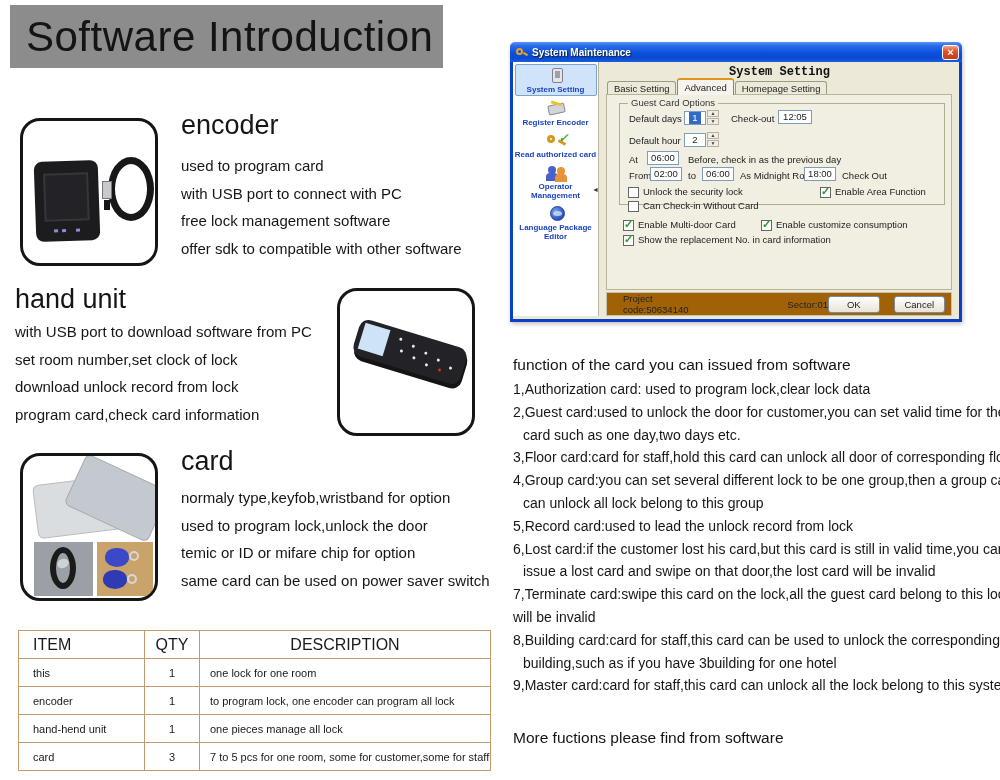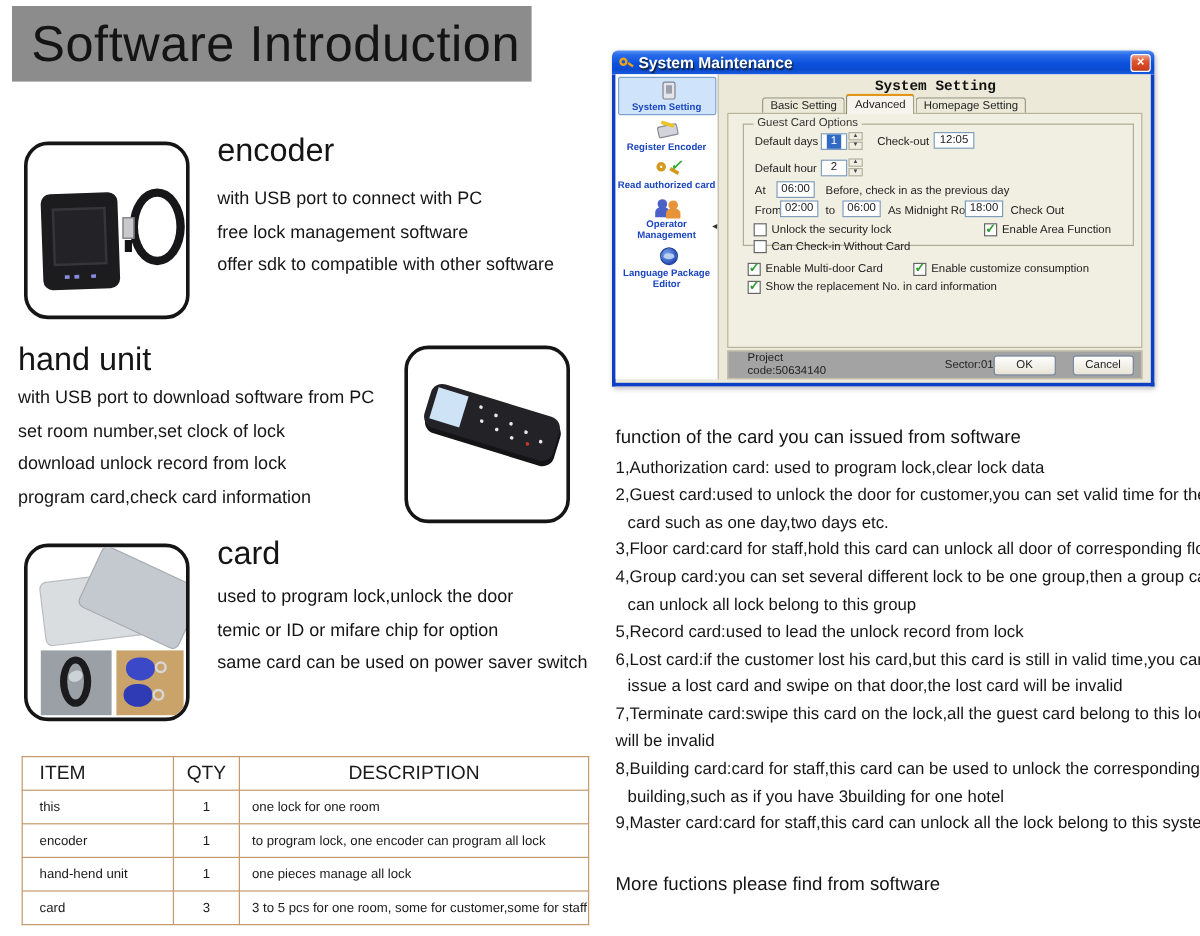--- a/index.html
+++ b/index.html
@@ -65,21 +65,21 @@
   td.c3 { padding-left:10px; }
 
   
   .xpwin { position:absolute; left:510px; top:42px; width:452px; height:280px;
            border-radius:6px 6px 2px 2px; box-shadow:1px 2px 4px rgba(0,0,0,.25); }
   .titlebar { position:relative; height:20px; border-radius:5px 5px 0 0; display:flex; align-items:center;
               background:linear-gradient(180deg,#5a96f2 0%,#2a6cea 18%,#0b50dc 55%,#0a4ad0 80%,#1c5ce0 100%); }
   .ticon { position:relative; width:13px; height:13px; margin:0 4px 0 5px; }
   .kring { position:absolute; left:1px; top:2px; width:7px; height:7px; border:2px solid #e8a31c; border-radius:50%; }
   .kstem { position:absolute; left:8px; top:7px; width:5px; height:2px; background:#e8a31c; transform:rotate(35deg); }
-  .ttext { color:#fff; font-size:13px; font-weight:bold; text-shadow:1px 1px 1px #123; }
+  .ttext { color:#fff; font-size:10px; font-weight:bold; text-shadow:1px 1px 1px #123; }
   .closebtn { position:absolute; right:3px; top:2.5px; width:17px; height:15px; border-radius:3px;
               background:linear-gradient(180deg,#f2a48c 0%,#e0532c 40%,#c93a17 100%);
               border:1px solid #fff; color:#fff; font-size:11px; font-weight:bold;
               display:flex; align-items:center; justify-content:center; line-height:1; }
   .client { position:relative; height:260px; background:#ece9d8;
             border-left:3px solid #0c3fc4; border-right:3px solid #0c3fc4; border-bottom:3px solid #0c3fc4; }
   
   .sbar { position:absolute; left:0; top:0; width:86px; height:254px; background:#fff; border-right:1px solid #b9b5a2; }
   .sbitem { position:relative; width:82px; margin:2px auto 0; text-align:center; padding:2px 0 1px; }
   .sbitem.sel { background:#cfe4fa; border:1px solid #7da2ce; border-radius:2px; }
@@ -101,42 +101,42 @@
   .ic-p2::after { content:""; position:absolute; left:-2px; top:7px; width:12px; height:8px; background:#e8933a; border-radius:4px 4px 0 0; }
   .ic-globe { position:absolute; left:35px; top:1px; width:15px; height:15px; border-radius:50%;
               background:radial-gradient(circle at 35% 35%, #7aa6ee 0%, #2a50b8 70%); border:1px solid #24409a; }
   .ic-globe::after { content:""; position:absolute; left:2px; top:4px; width:9px; height:5px;
               background:#cfe0f8; border-radius:50%; opacity:.8; }
   .splitter { position:absolute; right:-1px; top:124px; font-size:7px; color:#333; }
   
   .mainp { position:absolute; left:87px; top:0; right:0; height:254px; }
   .wheading { position:absolute; left:0; right:0; top:3px; text-align:center;
               font-family:"Liberation Mono", monospace; font-weight:bold; font-size:12px; color:#111; }
-  .tabs { position:absolute; left:7px; top:17px; display:flex; align-items:flex-end; height:16px;margin-left:28px; }
+  .tabs { position:absolute; left:7px; top:17px; display:flex; align-items:flex-end; height:16px; }
   .tab { background:#ece9d8; border:1px solid #9a9a88; border-bottom:none; border-radius:3px 3px 0 0;
          font-size:9.5px; color:#222; padding:1px 6px 2px; height:14px; margin-right:1px; }
   .tab.active { background:#f6f4ec; border-color:#8a8a6a; border-top:2px solid #e3951a; height:17px;
                 padding-top:2px; position:relative; z-index:2; }
   .tabpage { position:absolute; left:6px; top:32px; width:346px; height:196px;
              background:#f1eee2; border:1px solid #b8b49c; }
   .groupbox { position:absolute; left:12px; top:8px; width:326px; height:102px; border:1px solid #b0ac96; }
   .gb-legend { position:absolute; top:-7px; left:8px; background:#f1eee2; padding:0 3px; font-size:9.5px; color:#333; }
   .frow { position:absolute; font-size:9.5px; color:#222; white-space:nowrap; }
   .xlabel { font-size:9.5px; color:#222; }
   .xinput { display:inline-block; vertical-align:middle; height:14px; line-height:12px; background:#fff;
             border:1px solid #7f9db9; font-size:9.5px; text-align:center; color:#222; }
   .val-sel { background:#316ac5; color:#fff; display:inline-block; min-width:10px; padding:0 3px; }
   .spin { display:inline-block; vertical-align:middle; width:12px; height:15px; margin-left:1px; }
   .spin span { display:block; width:12px; height:7px; background:#f0ede2; border:1px solid #b5b1a0;
                font-size:5px; line-height:5px; text-align:center; color:#444; margin-bottom:1px; }
   .cb { display:inline-block; vertical-align:middle; width:11px; height:11px; background:#fff;
         border:1px solid #666; position:relative; margin-right:4px; }
   .cb.checked::after { content:"✓"; position:absolute; left:0px; top:-3px; color:#2e9c2e;
         font-size:11px; font-weight:bold; }
-  .btmbar { position:absolute; left:6px; top:230px; width:346px; height:24px; background:#a3a3a3;
+  .btmbar { position:absolute; left:6px; top:230px; width:346px; height:24px; background:#a16207;
             border:1px solid #c8c4ac; display:flex; align-items:center; font-size:9.5px; color:#222; }
   .btm-proj { margin-left:16px; }
   .btm-sec { margin-left:78px; }
   .xbtn { height:17px; width:58px; border:1px solid #7a8aa0; border-radius:3px;
           background:linear-gradient(180deg,#fefefe,#e8e4d6); font-size:9.5px; color:#222;
           font-family:"Liberation Sans", sans-serif; }
   .xbtn.ok { margin-left:auto; }
   .xbtn.cancel { margin-left:14px; margin-right:6px; }
 
   
@@ -161,20 +161,21 @@
       <span class="enc-dot" style="left:18px;"></span>
       <span class="enc-dot" style="left:26px;"></span>
       <span class="enc-dot" style="left:40px;"></span>
     </div>
     <div class="enc-cable"></div>
     <div class="enc-usb"></div>
   </div>
 
   <div class="sec-title" style="left:181px; top:110px;">encoder</div>
   <div class="feature-lines" style="left:181px; top:152px;">
+    <div>used to program card</div>
     <div>with USB port to connect with PC</div>
     <div>free lock management software</div>
     <div>offer sdk to compatible with other software</div>
   </div>
 
   <div class="sec-title" style="left:15px; top:284px;">hand unit</div>
   <div class="feature-lines" style="left:15px; top:318px;">
     <div>with USB port to download software from PC</div>
     <div>set room number,set clock of lock</div>
     <div>download unlock record from lock</div>
@@ -205,20 +206,21 @@
     <div class="cardart-photo-right">
       <div class="keyfob" style="left:8px; top:6px;"></div>
       <div class="keyring" style="left:32px; top:9px;"></div>
       <div class="keyfob two" style="left:6px; top:28px;"></div>
       <div class="keyring" style="left:30px; top:32px;"></div>
     </div>
   </div>
 
   <div class="sec-title" style="left:181px; top:446px;">card</div>
   <div class="feature-lines" style="left:181px; top:484px;">
+    <div>normaly type,keyfob,wristband for option</div>
     <div>used to program lock,unlock the door</div>
     <div>temic or ID or mifare chip for option</div>
     <div>same card can be used on power saver switch</div>
   </div>
 
   <table class="parts">
     <colgroup>
         <col style="width:126px;">
         <col style="width:55px;">
         <col style="width:291px;">
@@ -240,21 +242,21 @@
       <td class="c3">to program lock, one encoder can program all lock</td>
     </tr>
     <tr>
       <td class="c1">hand-hend unit</td>
       <td class="c2">1</td>
       <td class="c3">one pieces manage all lock</td>
     </tr>
     <tr>
       <td class="c1">card</td>
       <td class="c2">3</td>
-      <td class="c3">3 to 5 pcs for one room, some for customer,some for staff</td>
+      <td class="c3">7 to 5 pcs for one room, some for customer,some for staff</td>
     </tr>
   </tbody>
     </table>
 
   <div class="xpwin">
     <div class="titlebar">
       <span class="ticon">
           <i class="kring"></i>
           <i class="kstem"></i>
         </span>

